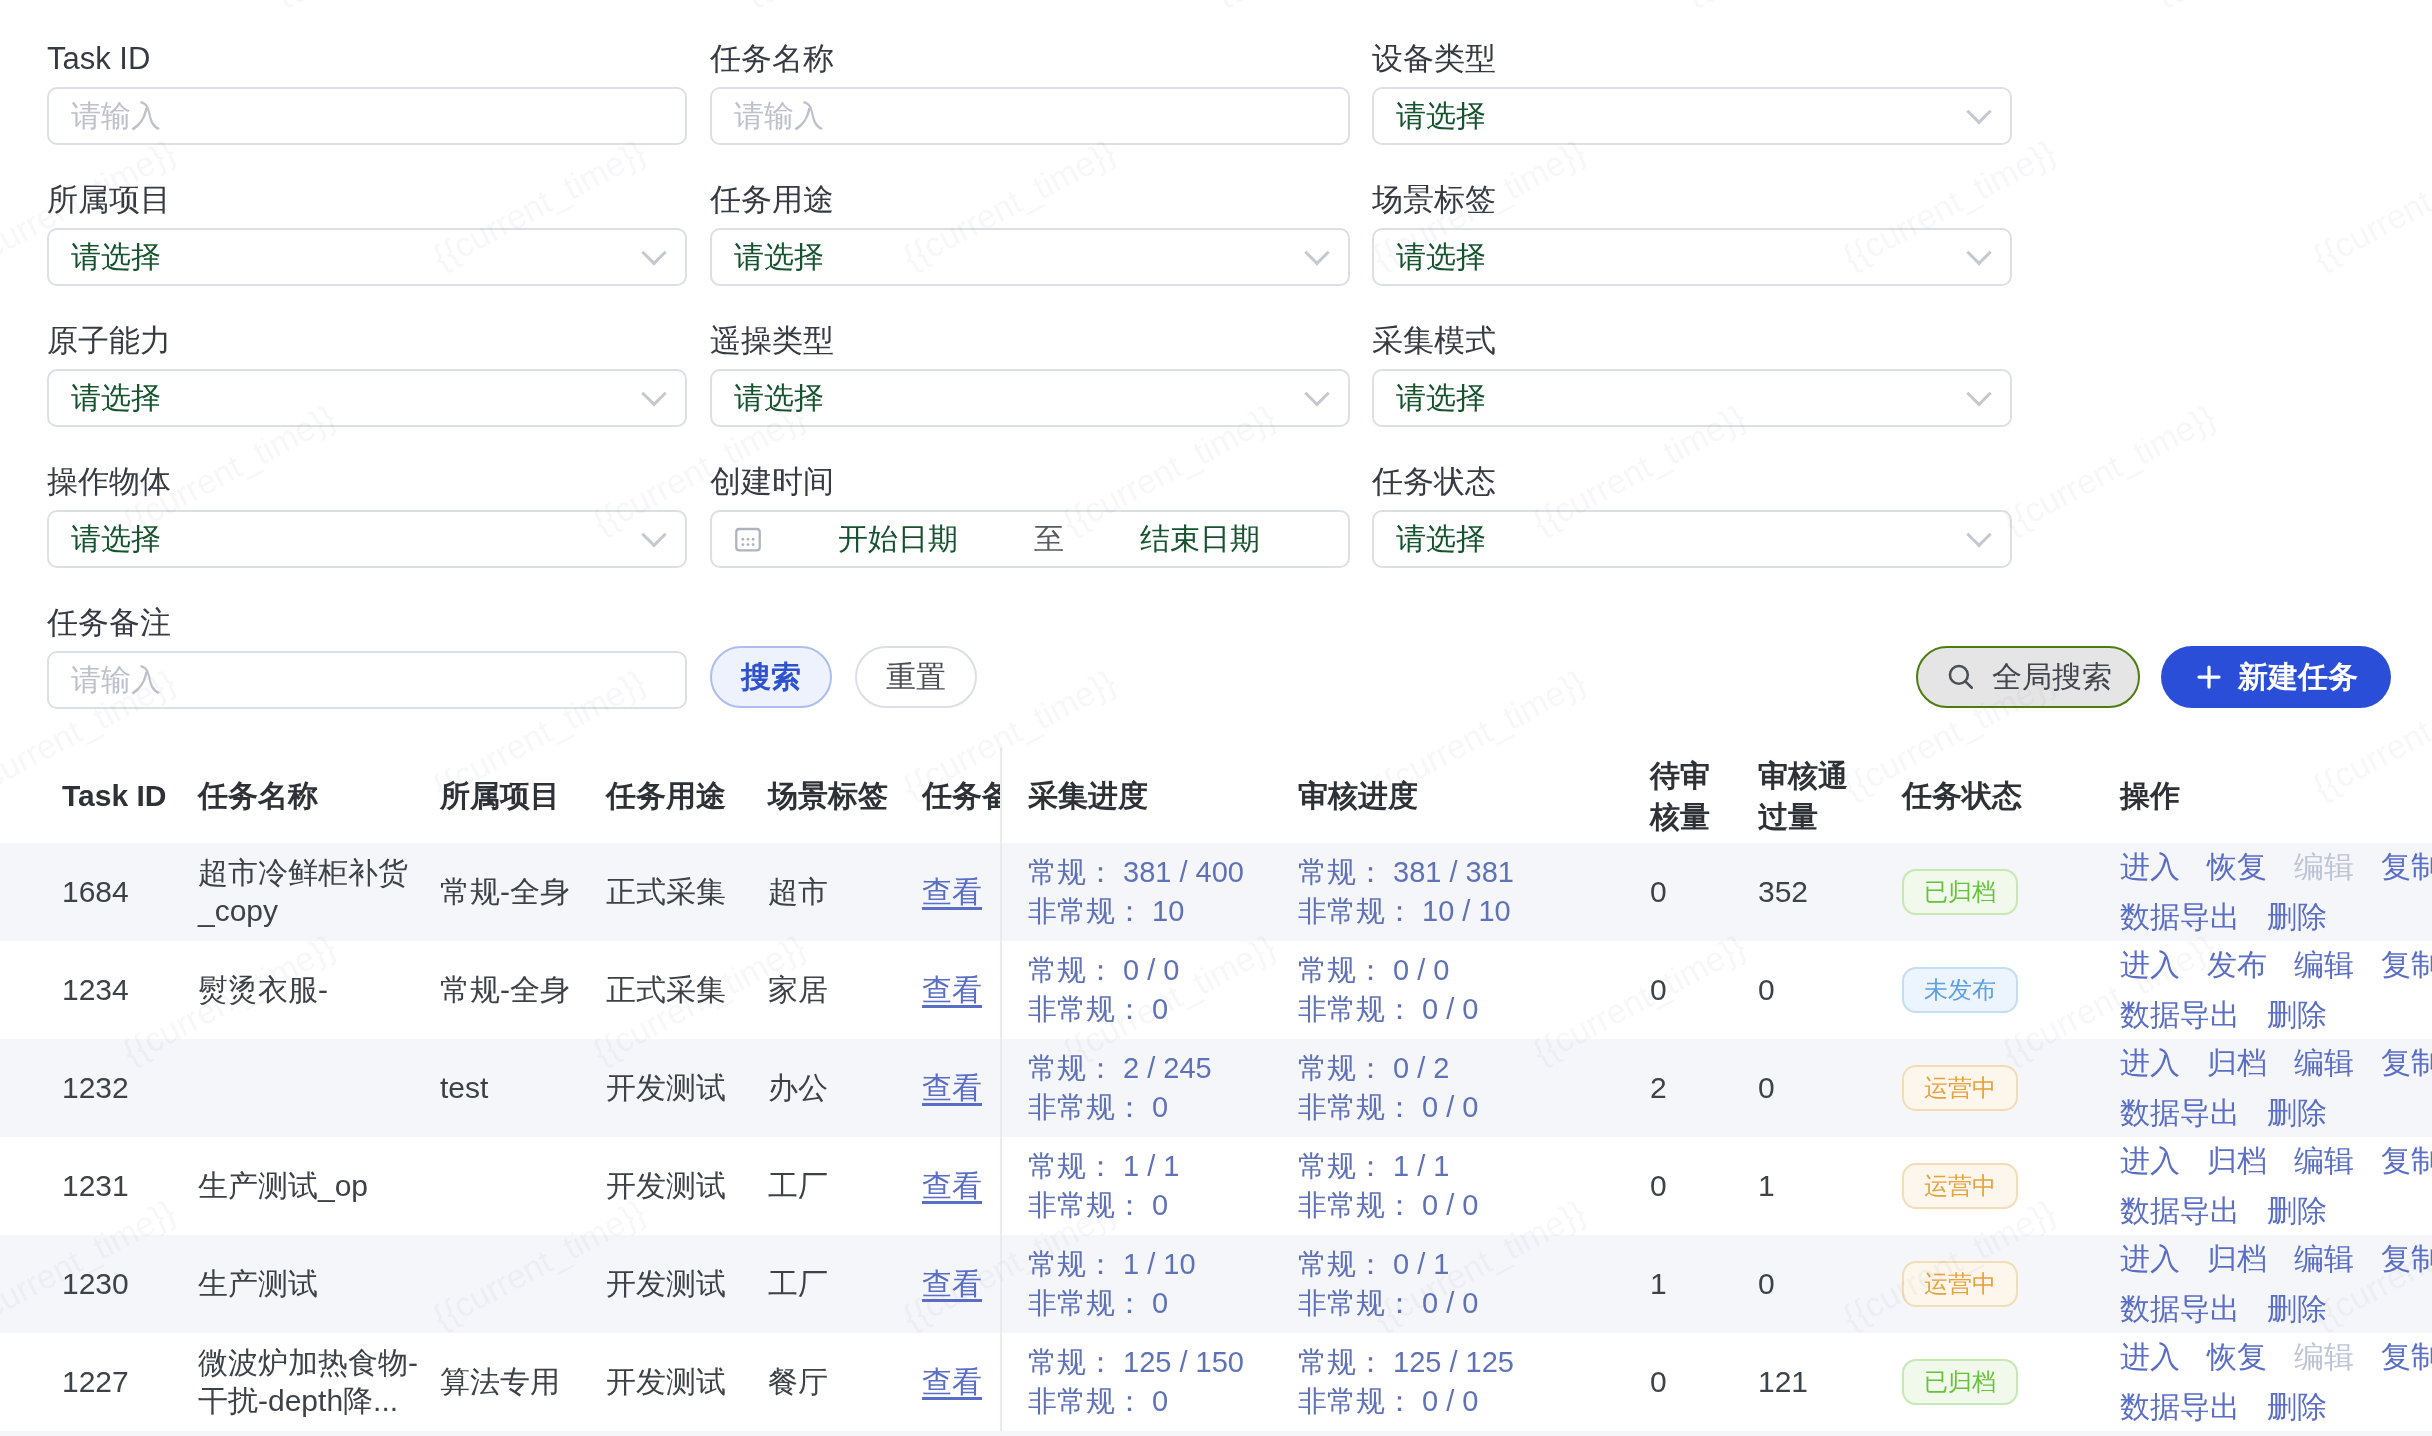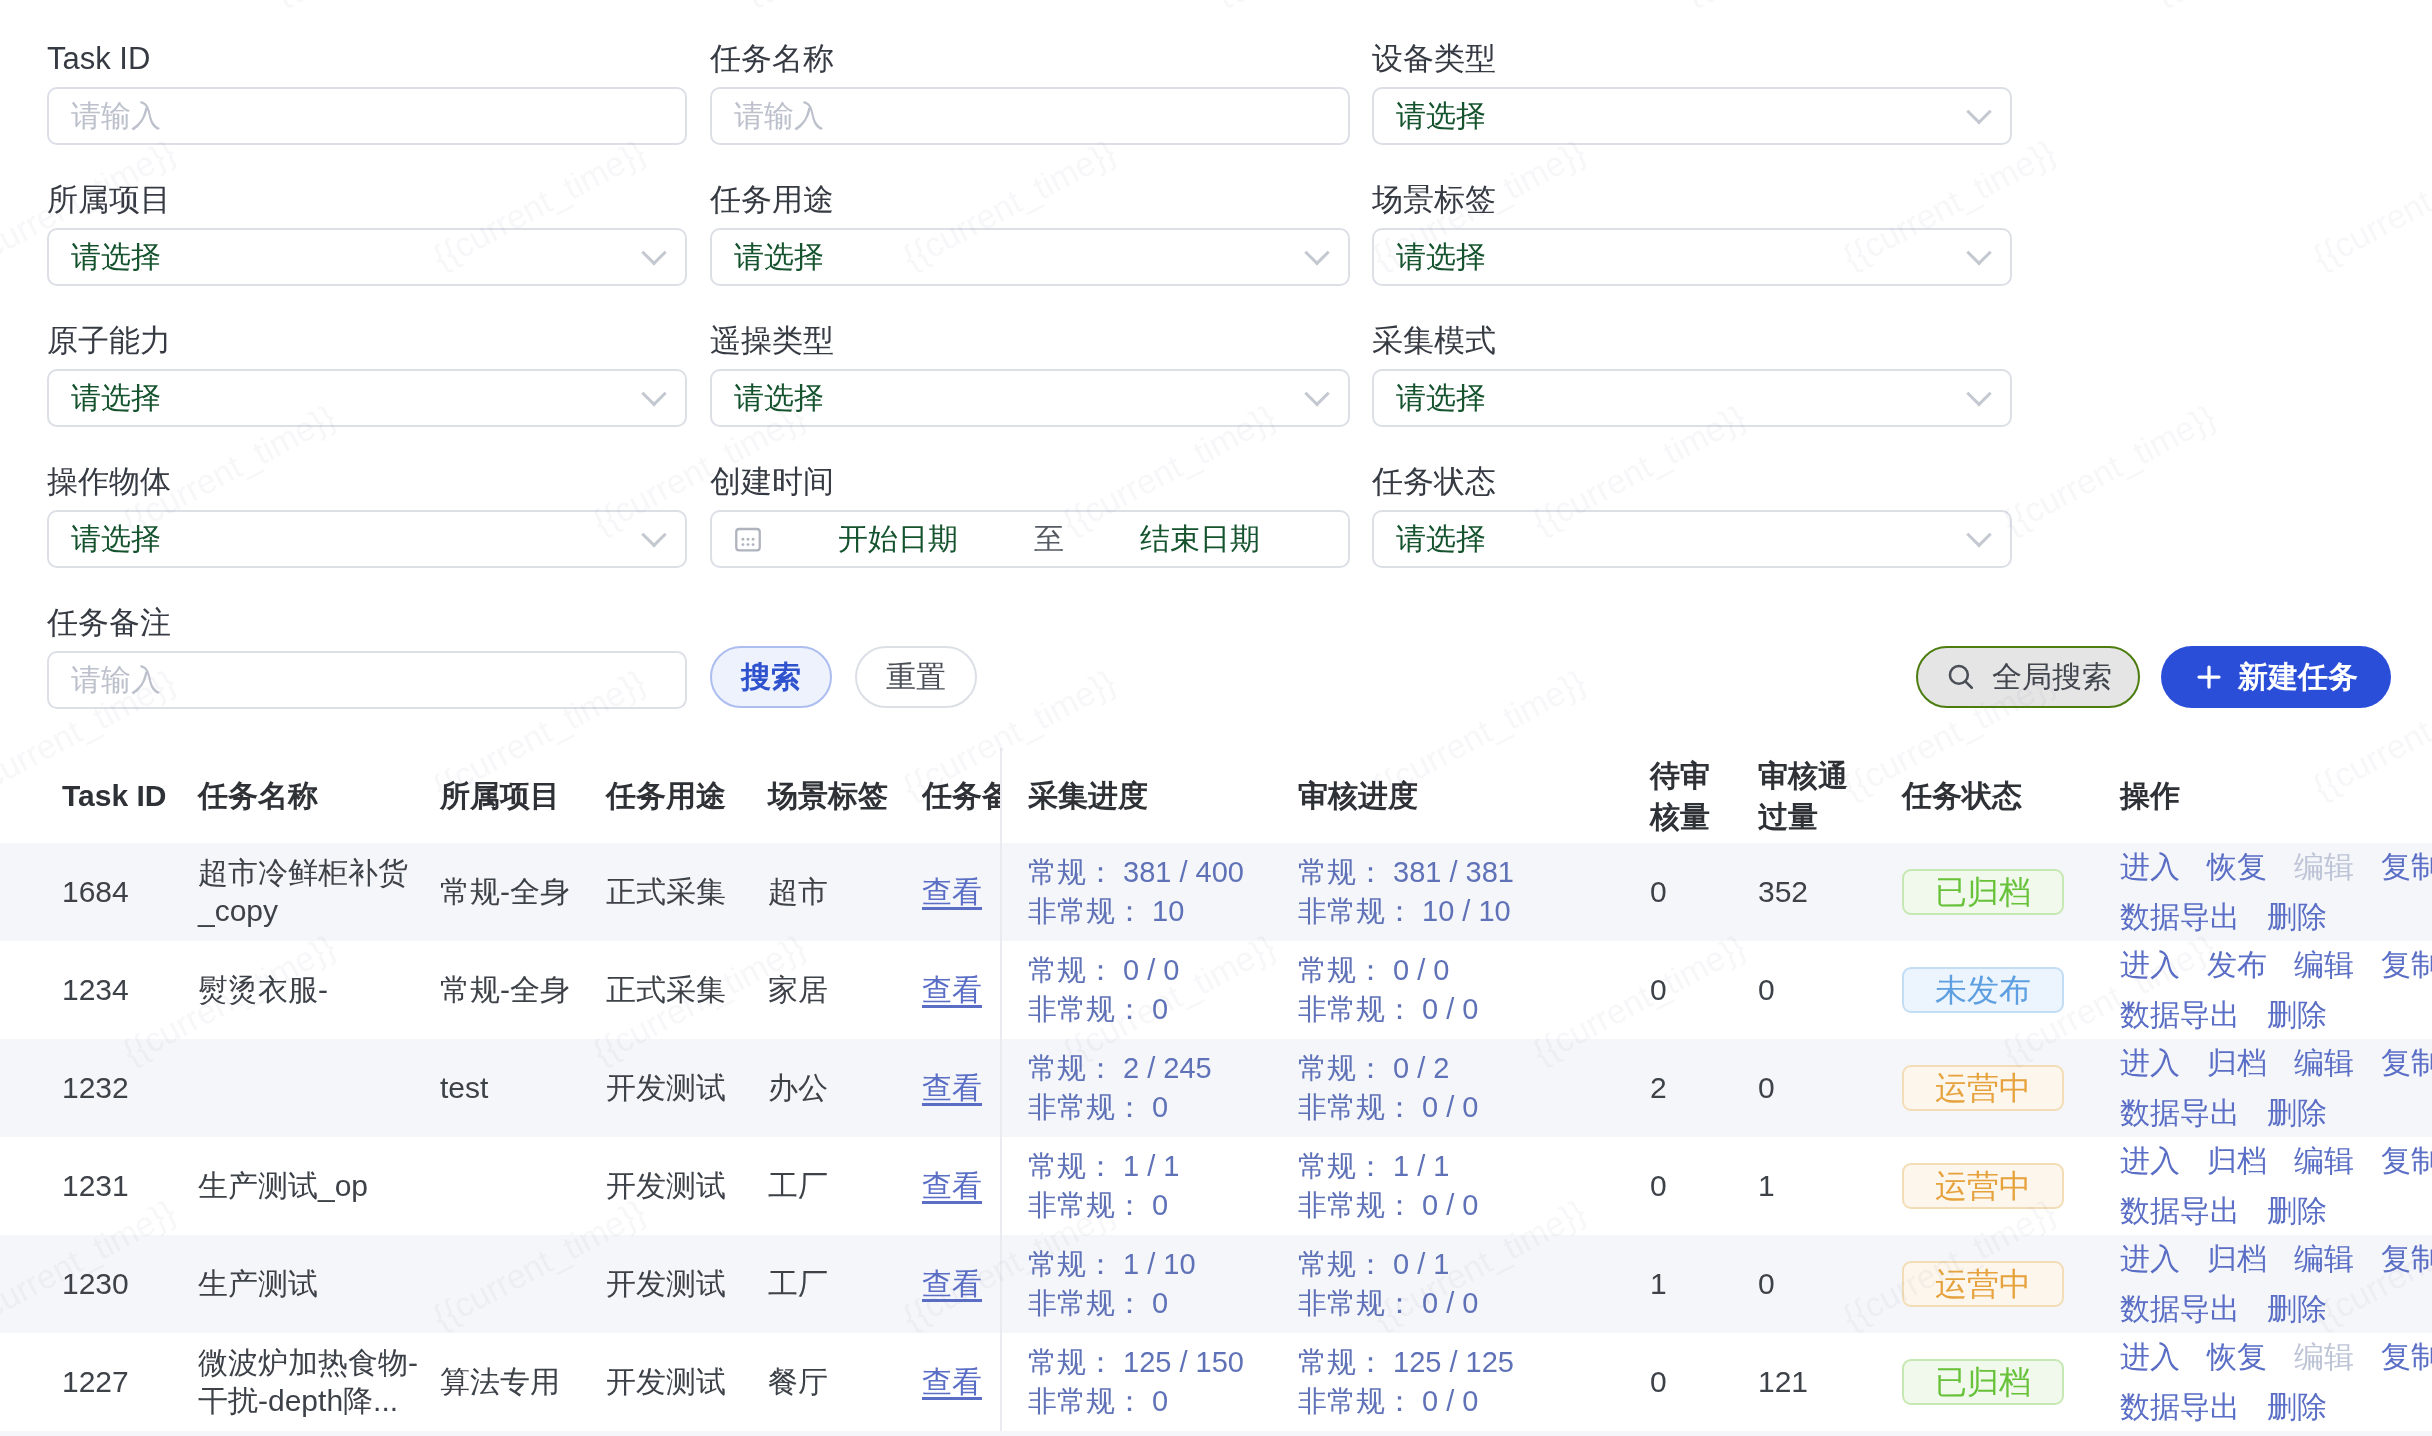--- a/index.html
+++ b/index.html
@@ -51,21 +51,21 @@
   .col-collect{left:1028px;width:292px;}
   .col-review{left:1298px;width:300px;}
   .col-pending{left:1650px;width:66px;}
   .col-approved{left:1758px;width:98px;}
   .col-status{left:1902px;width:210px;}
   .col-ops{left:2120px;width:336px;}
   .td.col-pending,.td.col-approved{width:120px;}
   .progress{display:flex;flex-direction:column;justify-content:center;align-items:flex-start;}
   .progress div{color:#5f72b8;font-size:29px;line-height:39px;white-space:nowrap;}
   .view-link{color:#5a6ec5;text-decoration:underline;text-underline-offset:5px;cursor:pointer;}
-  .status-badge{height:46px;padding:0 31px;border-radius:9px;font-size:32px;display:inline-flex;
+  .status-badge{height:46px;padding:0 20px;border-radius:14px;font-size:24px;display:inline-flex;
     align-items:center;border:2px solid transparent;box-sizing:border-box;}
   .badge-archived{color:#67c23a;background:#f0f9eb;border-color:#c6e8b3;}
   .badge-unpublished{color:#5d9fe0;background:#ecf5fd;border-color:#c2ddf4;}
   .badge-operating{color:#e6a23c;background:#fdf6ec;border-color:#f3ddb6;}
   .ops{flex-wrap:wrap;align-content:center;column-gap:27px;row-gap:12px;display:flex;}
   .op-link{color:#5a6ec5;cursor:pointer;white-space:nowrap;}
   .op-link.disabled{color:#bdc4d6;cursor:default;}
   #col-divider{position:absolute;left:1000px;top:748px;width:2px;height:688px;background:#e9ebf1;}
   #bottom-sliver{position:absolute;left:0;top:1431px;width:2432px;height:5px;background:#f5f6fa;}
   

